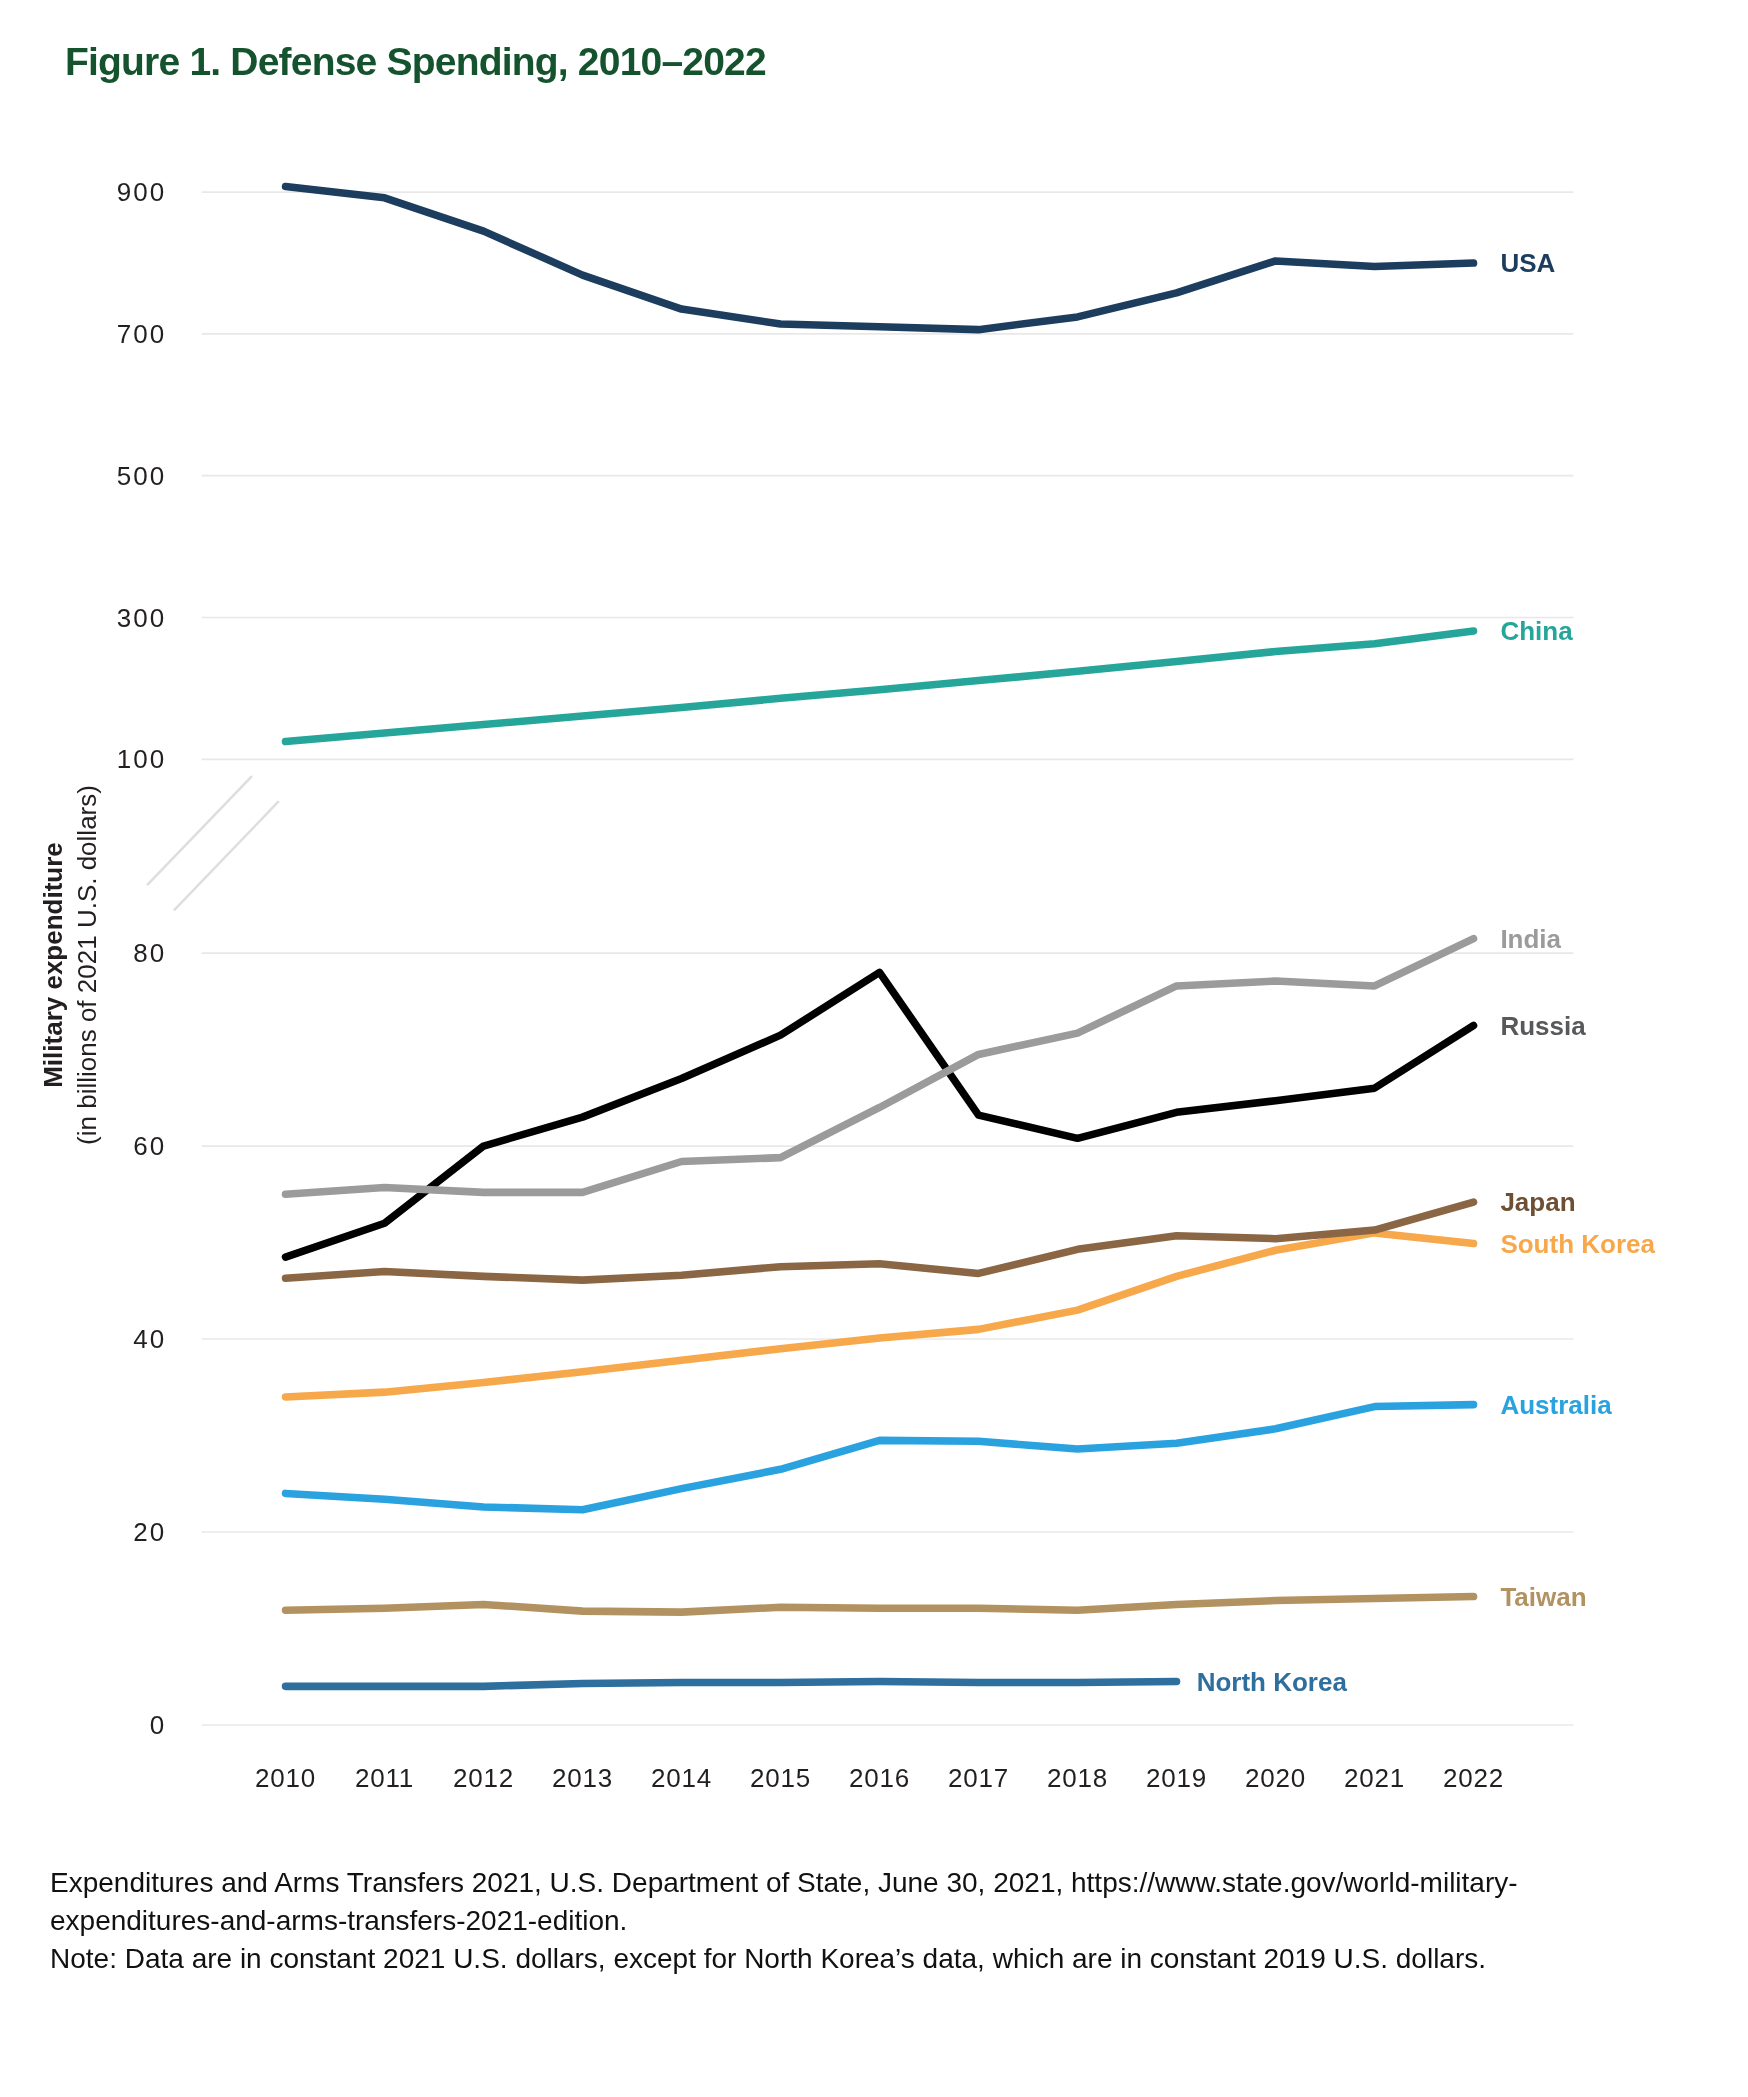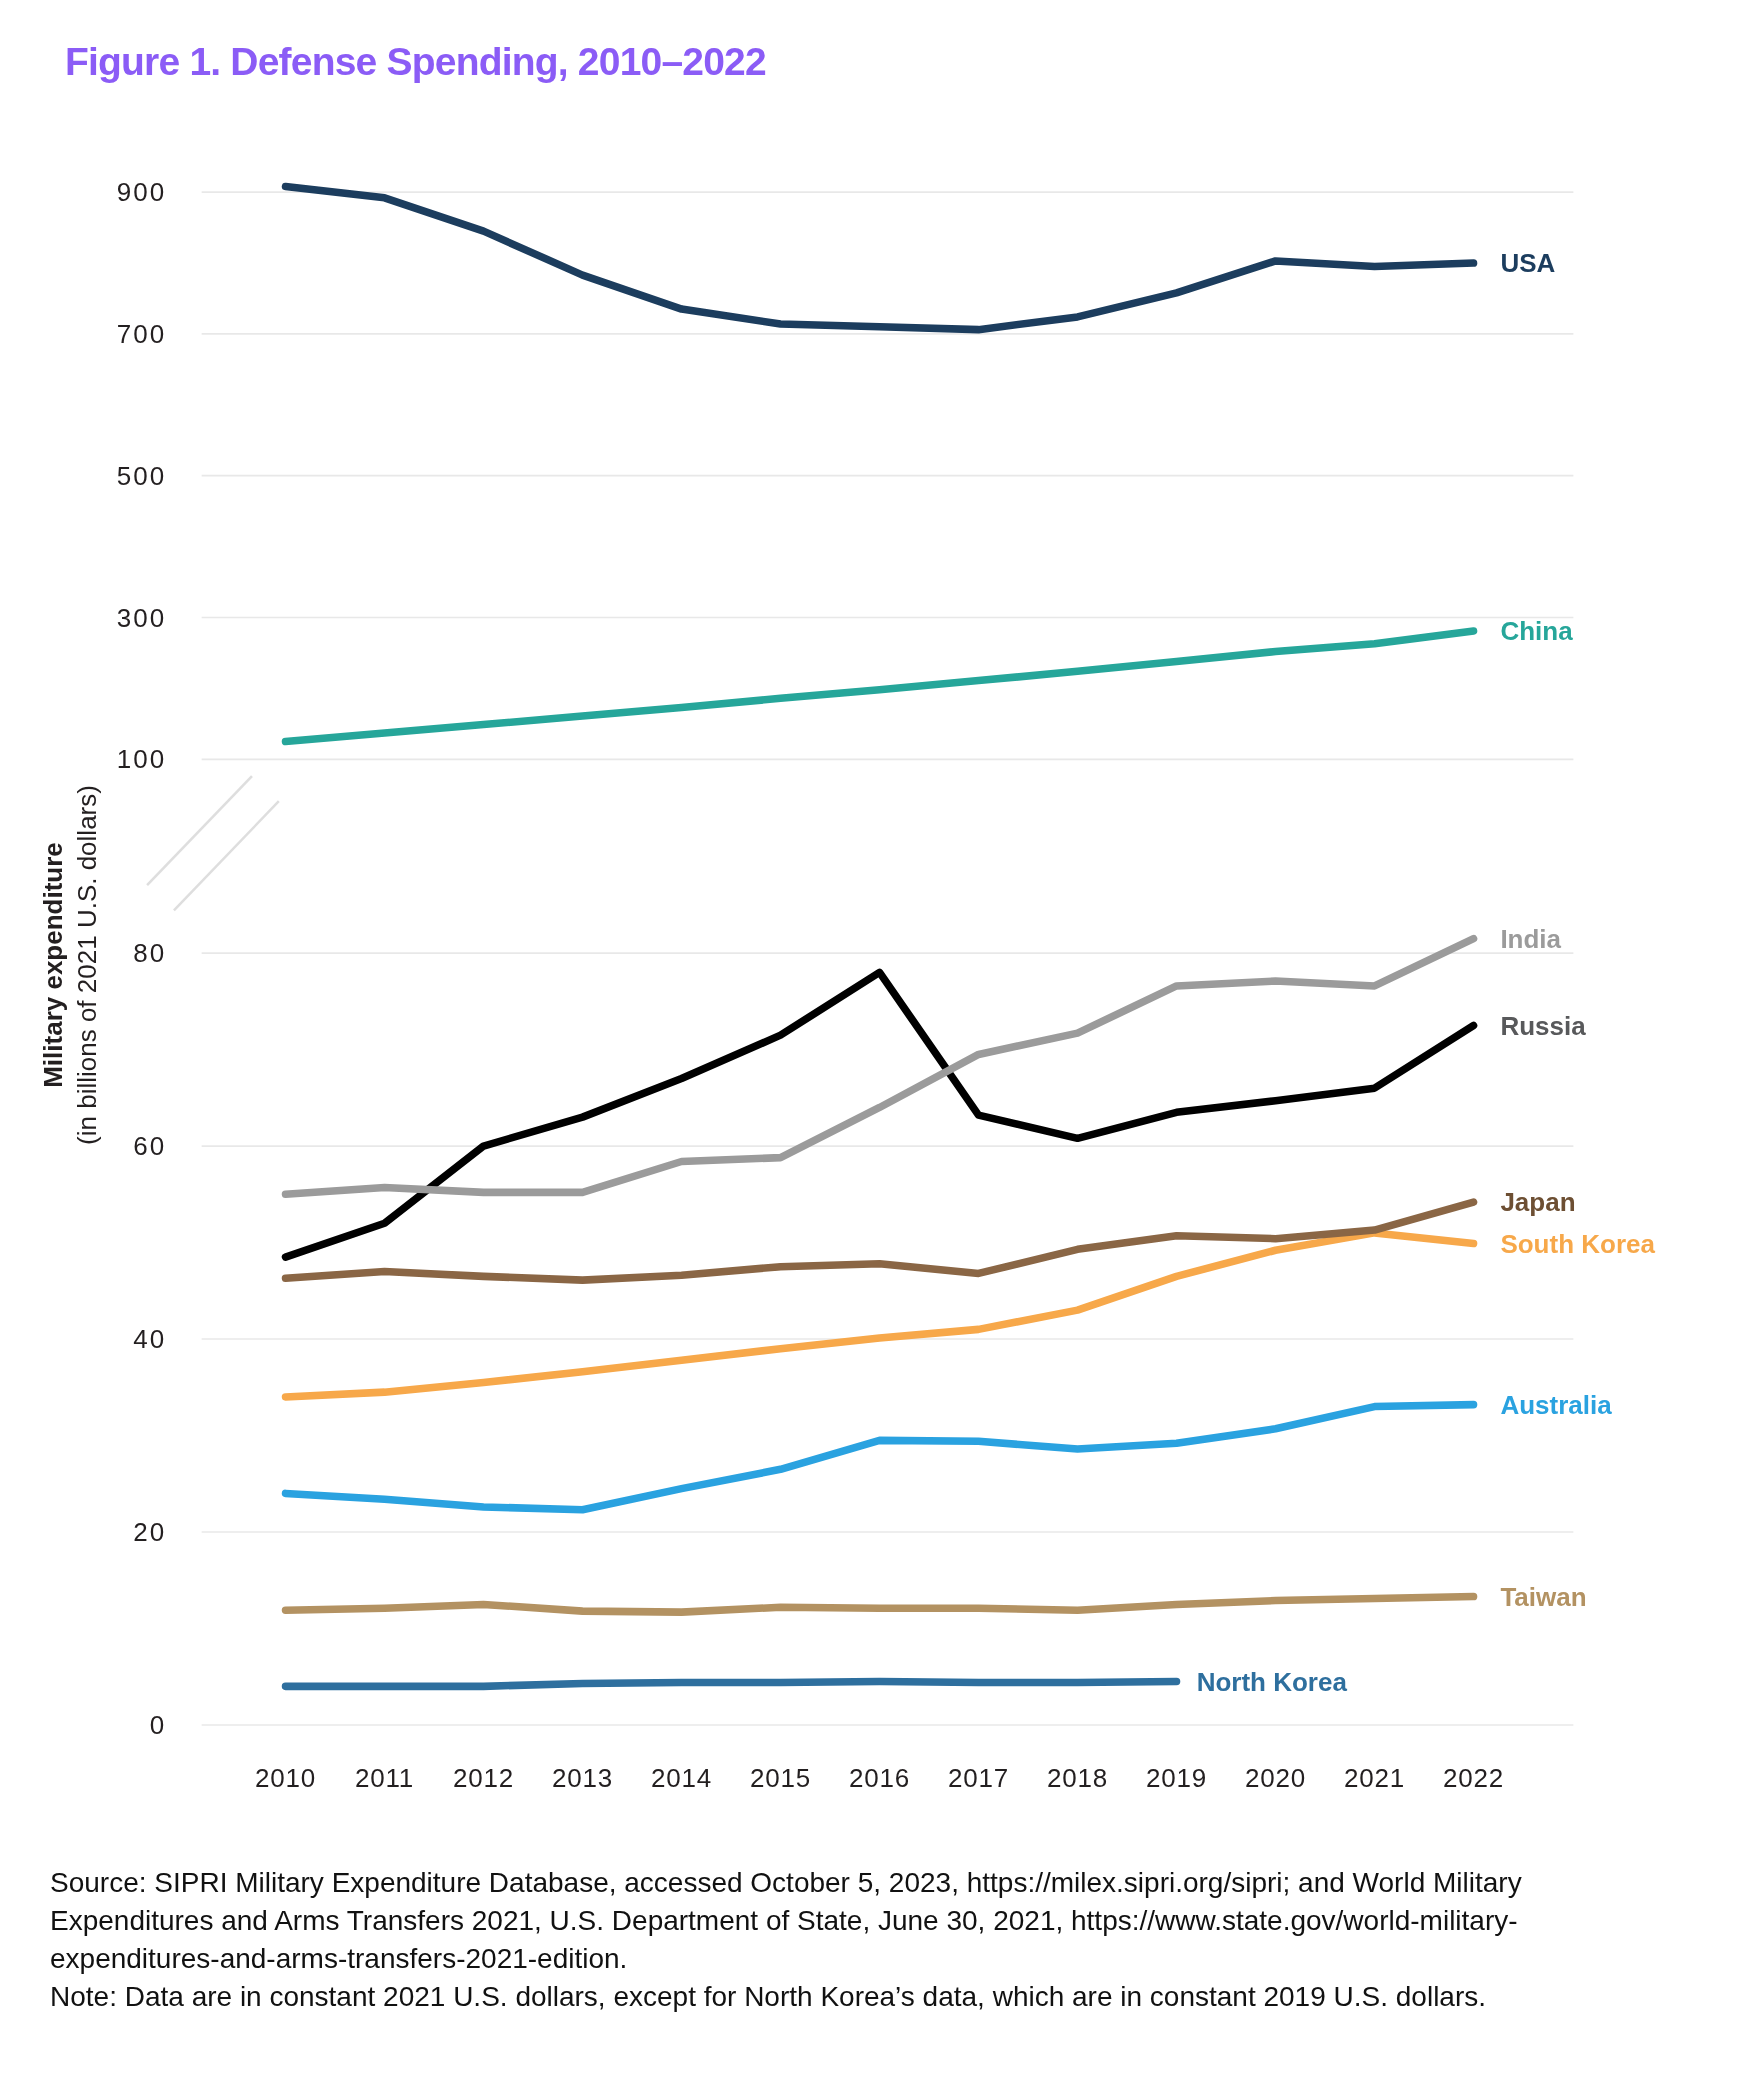--- a/index.html
+++ b/index.html
@@ -2,21 +2,21 @@
 <html style="font-size:13.4px"><head>
 <meta charset="utf-8">
 <style>
   html,body{margin:0;padding:0;}
   body{
     width:1749px;height:2098px;position:relative;background:#ffffff;
     font-family:"Liberation Sans", sans-serif;color:#231f20;overflow:hidden;
   }
   .title{
     position:absolute;left:65px;top:40px;
-    font-size:39px;font-weight:bold;letter-spacing:-0.8px;color:#8b5cf6;
+    font-size:39px;font-weight:bold;letter-spacing:-0.8px;color:#14532d;
     white-space:nowrap;
   }
   .y-axis-label{
     position:absolute;left:70px;top:965px;
     transform:translate(-50%,-50%) rotate(-90deg);
     text-align:center;white-space:nowrap;
     font-size:26px;line-height:34px;color:#231f20;
   }
   .y-axis-label .l1{font-weight:bold;}
   .chart-svg{position:absolute;left:0;top:0;}
@@ -89,18 +89,17 @@
     <text x="1788" y="1443.6999999999998" class="slabel" fill="#6d4f33">Japan</text>
     <polyline points="340,1780.0 458,1786.9 576,1796.1 694,1799.5 812,1774.3 930,1751.3 1048,1716.8 1166,1717.9 1284,1727.1 1402,1720.2 1520,1703.0 1638,1676.5 1756,1674.2" fill="none" stroke="#2aa2e0" stroke-width="9" stroke-linecap="round" stroke-linejoin="round"></polyline>
     <text x="1788" y="1685.2" class="slabel" fill="#2aa2e0">Australia</text>
     <polyline points="340,1919.2 458,1916.8 576,1912.3 694,1920.3 812,1921.5 930,1915.7 1048,1916.8 1166,1916.8 1284,1919.2 1402,1912.3 1520,1907.7 1638,1905.3 1756,1903.0" fill="none" stroke="#b39262" stroke-width="9" stroke-linecap="round" stroke-linejoin="round"></polyline>
     <text x="1788" y="1914.05" class="slabel" fill="#b39262">Taiwan</text>
     <polyline points="340,2010.0 458,2010.0 576,2010.0 694,2006.5 812,2005.4 930,2005.4 1048,2004.3 1166,2005.4 1284,2005.4 1402,2004.3" fill="none" stroke="#2e6f9e" stroke-width="9" stroke-linecap="round" stroke-linejoin="round"></polyline>
     <text x="1426" y="2015.25" class="slabel" fill="#2e6f9e">North Korea</text>
   </svg>
 
 <div class="footer">
-  <div>Source: SIPRI Military Expenditure Database, accessed October 5, 2023, https://milex.sipri.org/sipri; and World Military</div>
   <div>Expenditures and Arms Transfers 2021, U.S. Department of State, June 30, 2021, https://www.state.gov/world-military-</div>
   <div>expenditures-and-arms-transfers-2021-edition.</div>
   <div>Note: Data are in constant 2021 U.S. dollars, except for North Korea’s data, which are in constant 2019 U.S. dollars.</div>
 </div>
 
 
 </body></html>

